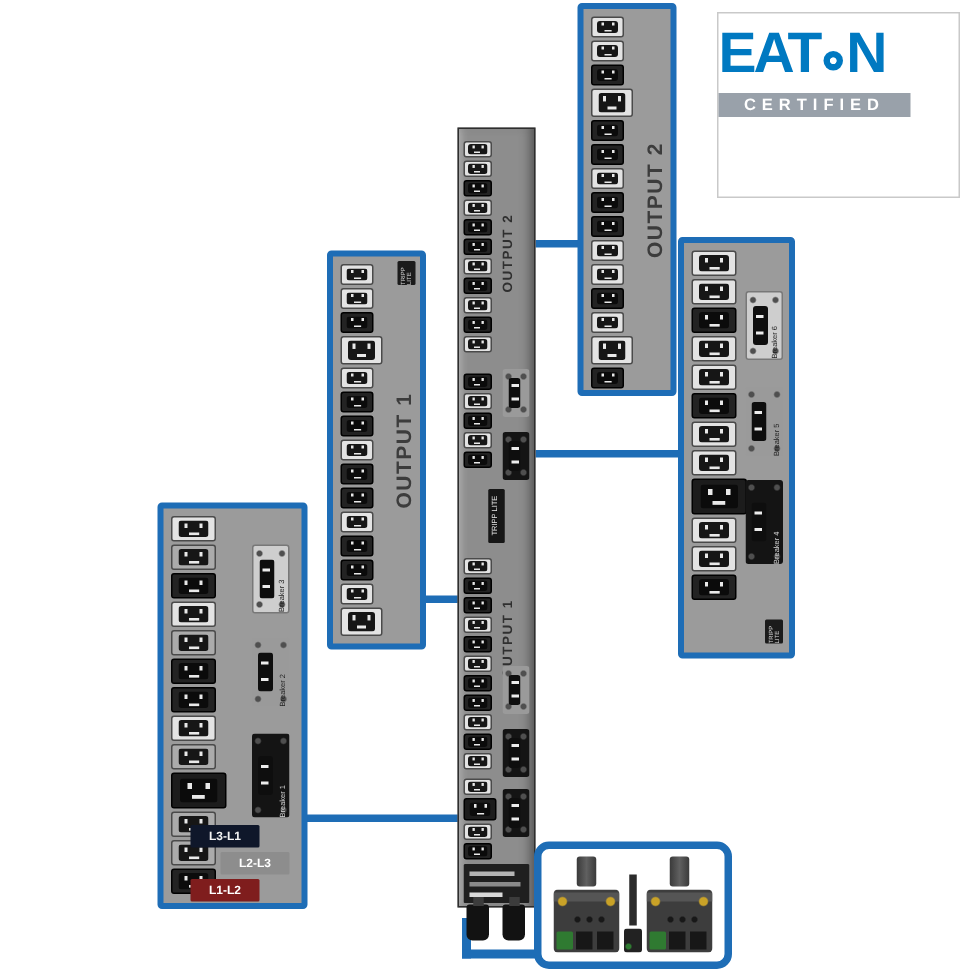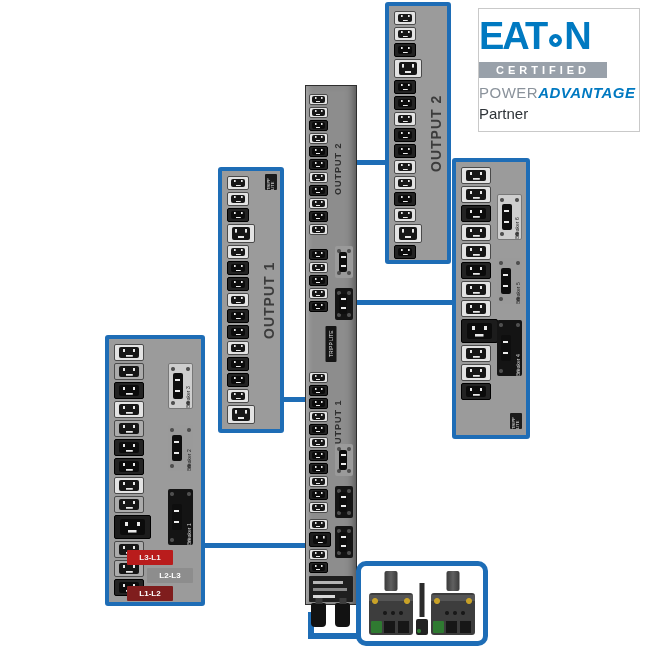--- a/index.html
+++ b/index.html
@@ -52,21 +52,21 @@
     background:#0e0e0e;border-radius:2px;
     background-image:linear-gradient(#ececec,#ececec),linear-gradient(#ececec,#ececec);
     background-size:5px 2px,5px 2px;background-position:2px 6px,2px 17px;background-repeat:no-repeat;}
   .breaker .blabel{position:absolute;right:1px;top:0;bottom:0;display:flex;align-items:center;
     writing-mode:vertical-rl;transform:rotate(180deg);font-size:5px;color:#1f1f1f;white-space:nowrap;}
   .breaker.dk .blabel{color:#d6d6d6;}
 
   
   .phase{width:46px;height:15px;margin-top:3px;display:flex;align-items:center;justify-content:center;
     font-weight:bold;font-size:8px;border-radius:1px;}
-  .phase.light{background:#b91c1c;color:#f2f2f2;}
+  .phase.light{background:#0f172a;color:#f2f2f2;}
   .phase.mid{background:#8d8d8d;color:#ffffff;margin-left:20px;}
   .phase.dark{background:#7f1d1d;color:#ffffff;}
 
   
   .brand-chip{position:absolute;background:#1b1b1b;color:#dcdcdc;border-radius:1px;overflow:hidden;
     writing-mode:vertical-rl;transform:rotate(180deg);font-size:4px;line-height:1;
     display:flex;align-items:center;justify-content:center;width:12px;height:16px;}
 
   
   .pdu{position:absolute;left:305px;top:85px;width:52px;height:520px;background:#8d8d8d;
@@ -336,21 +336,15 @@
     </div>
   </div>
 
   <div class="badge">
     <div class="eaton-logo">
       <span>EAT</span>
       <span class="eaton-dot"></span>
       <span>N</span>
     </div>
     <div class="cert-bar">CERTIFIED</div>
-    <div class="pa-block">
-      <div class="pa-line">
-        <span class="power">POWER</span><span class="advantage">ADVANTAGE</span>
-      </div>
-      <div class="partner">Partner</div>
-    </div>
   </div>
 
 </div>
 
 </body></html>

